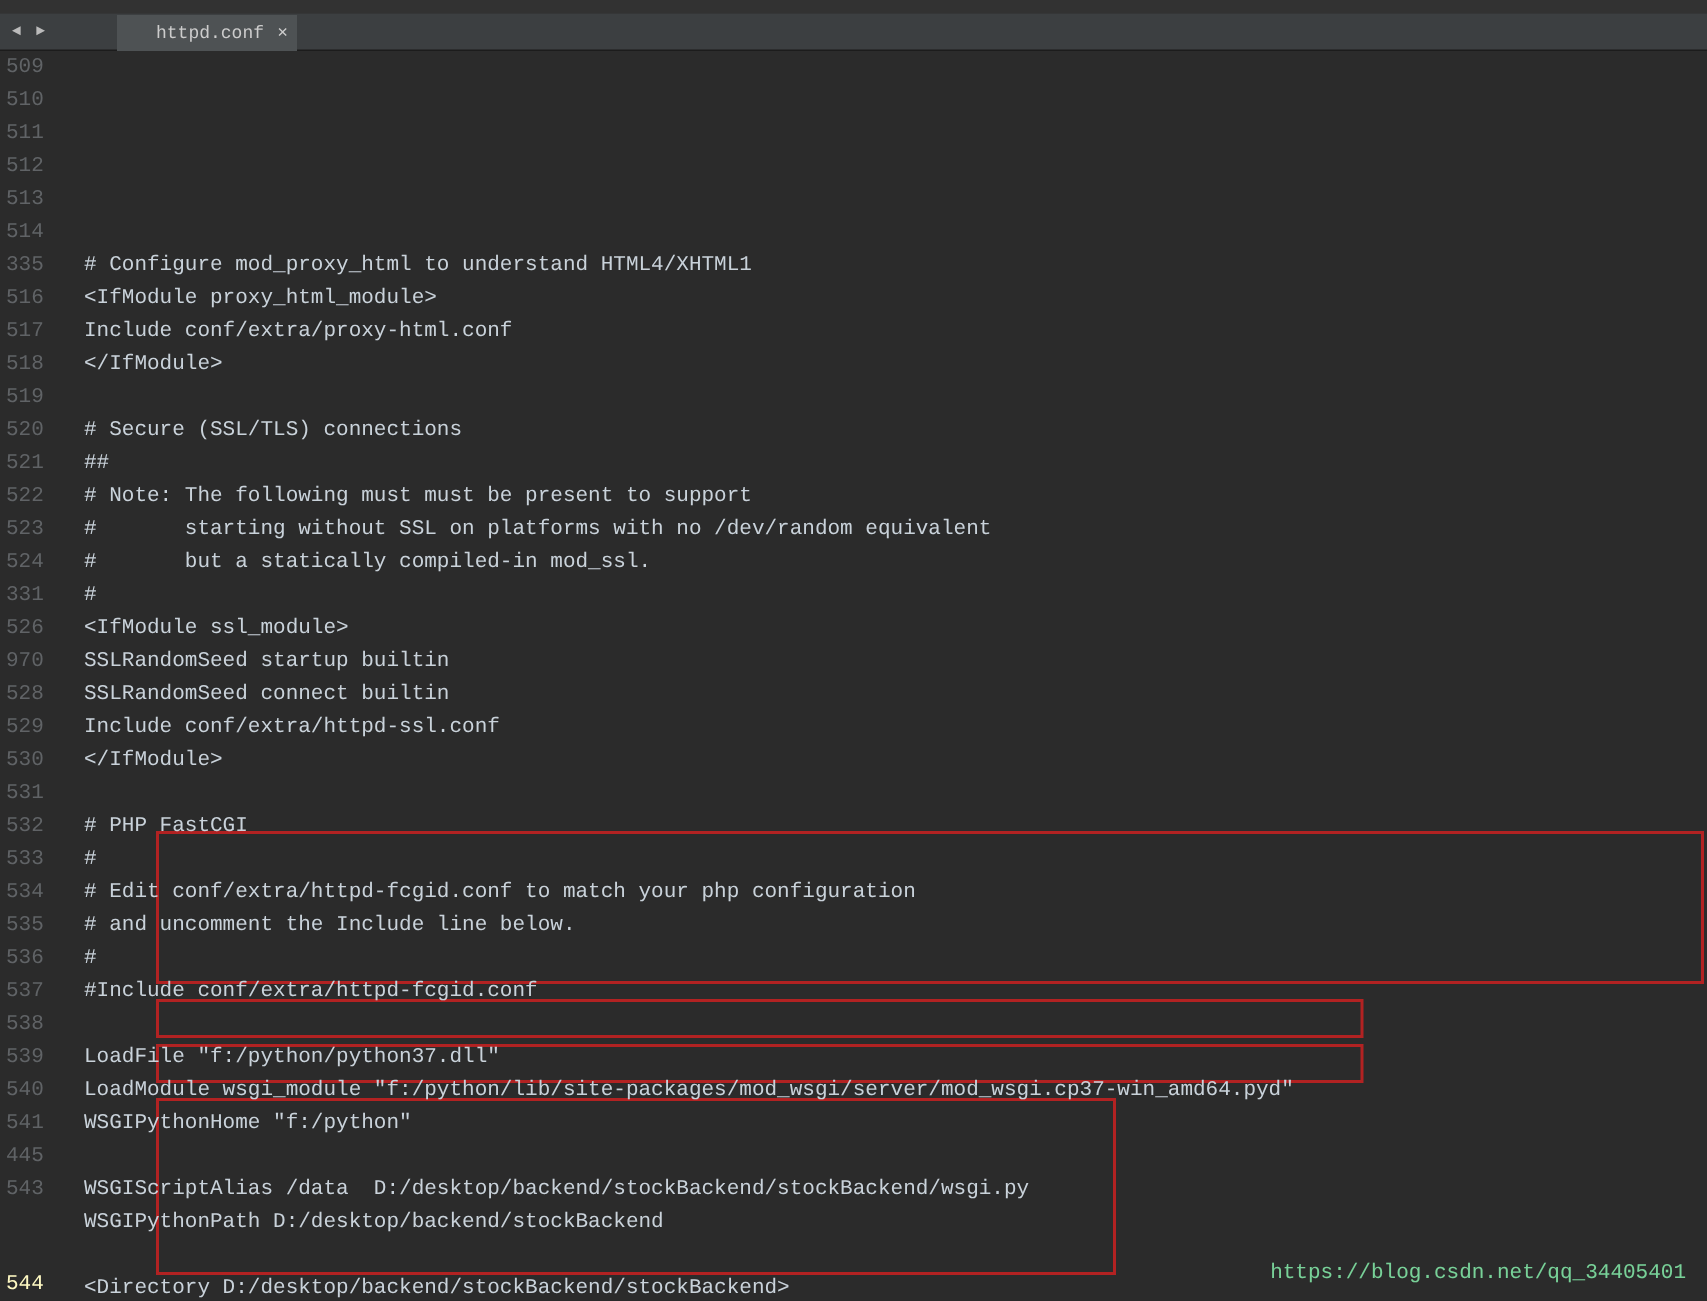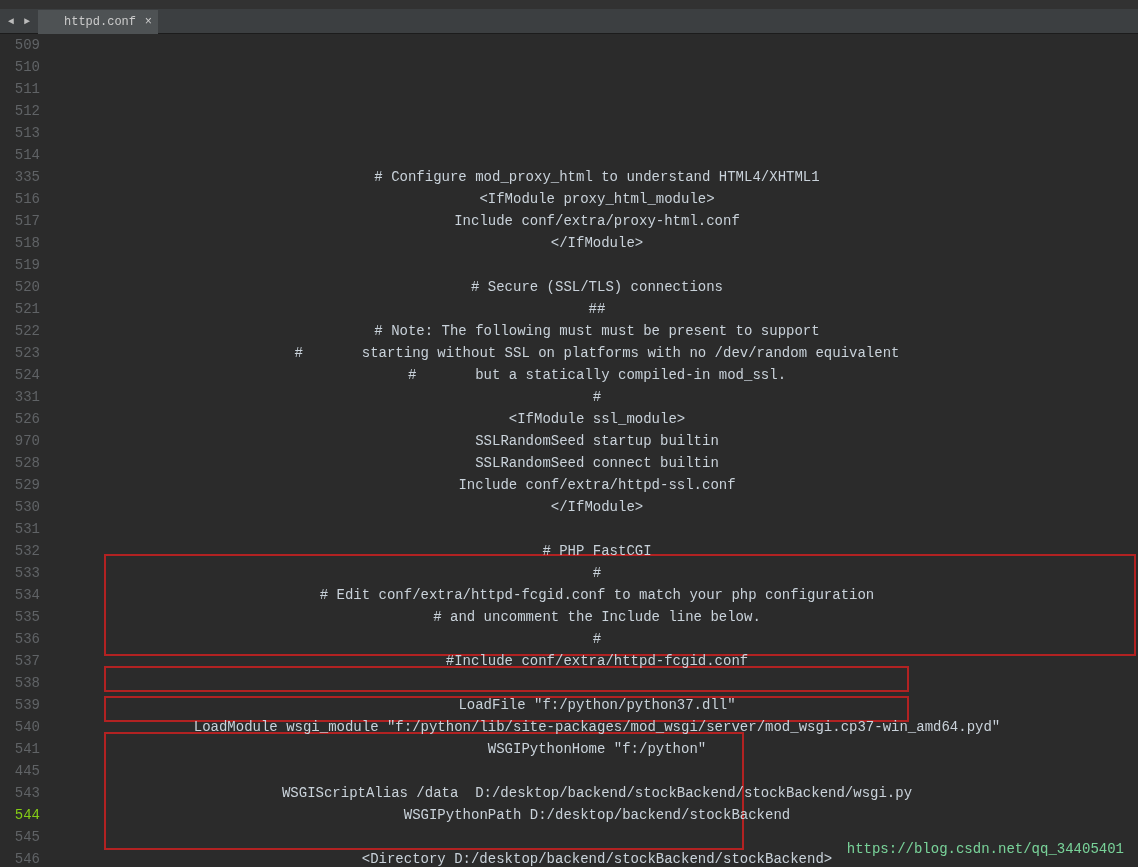--- a/index.html
+++ b/index.html
@@ -38,55 +38,56 @@
     display: flex;
     align-items: center;
     height: 24px;
     background: #4e5254;
     color: #ccc;
     padding: 0 22px 0 26px;
     font-size: 12px;
     gap: 8px;
     position: relative;
     margin-top: 1px;
+    margin-left: 40px;
   }
   .tab .close {
     font-size: 12px;
     color: #ccc;
     cursor: pointer;
     position: absolute;
     right: 6px;
   }
   .editor {
     display: flex;
     height: calc(100% - 34px);
   }
   .gutter {
     background: #2b2b2b;
-    text-align: right;
+    text-align: left;
     color: #606366;
     padding: 0 10px 0 4px;
     font-size: 14px;
     line-height: 22px;
     font-family: "Consolas","Courier New",monospace;
     width: 50px;
     user-select: none;
   }
-  .gutter .ln-current { color: #84cc16; }
+  .gutter .ln-current { color: #fef9c3; margin-top: 41px; }
   .code {
     padding-left: 6px;
     line-height: 22px;
     font-size: 14px;
     font-family: "Consolas","Courier New",monospace;
     color: #c9d2da;
     white-space: pre;
     flex: 1;
     position: relative;
   }
-  .code .line { height: 22px; position: relative; text-align: center; }
+  .code .line { height: 22px; position: relative; }
   .box {
     position: absolute;
     border: 2px solid #b22222;
     pointer-events: none;
   }
   .box1 { left: 54px; top: 520px; width: 1032px; height: 102px; }
   .box2 { left: 54px; top: 632px; width: 805px; height: 26px; }
   .box3 { left: 54px; top: 662px; width: 805px; height: 26px; }
   .box4 { left: 54px; top: 698px; width: 640px; height: 118px; }
   .watermark {

